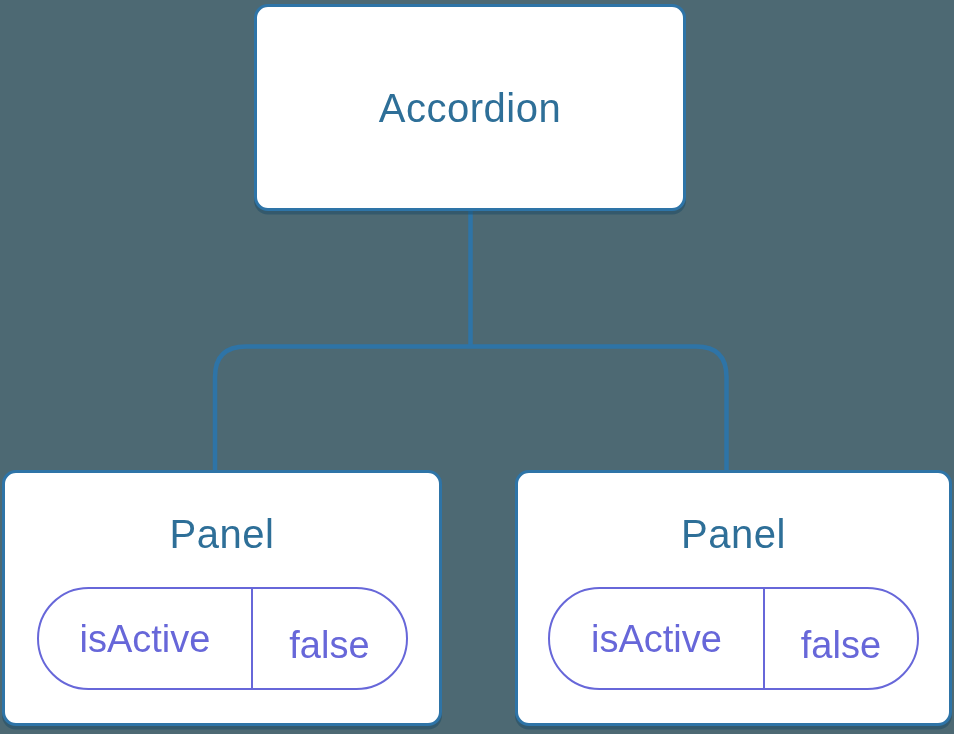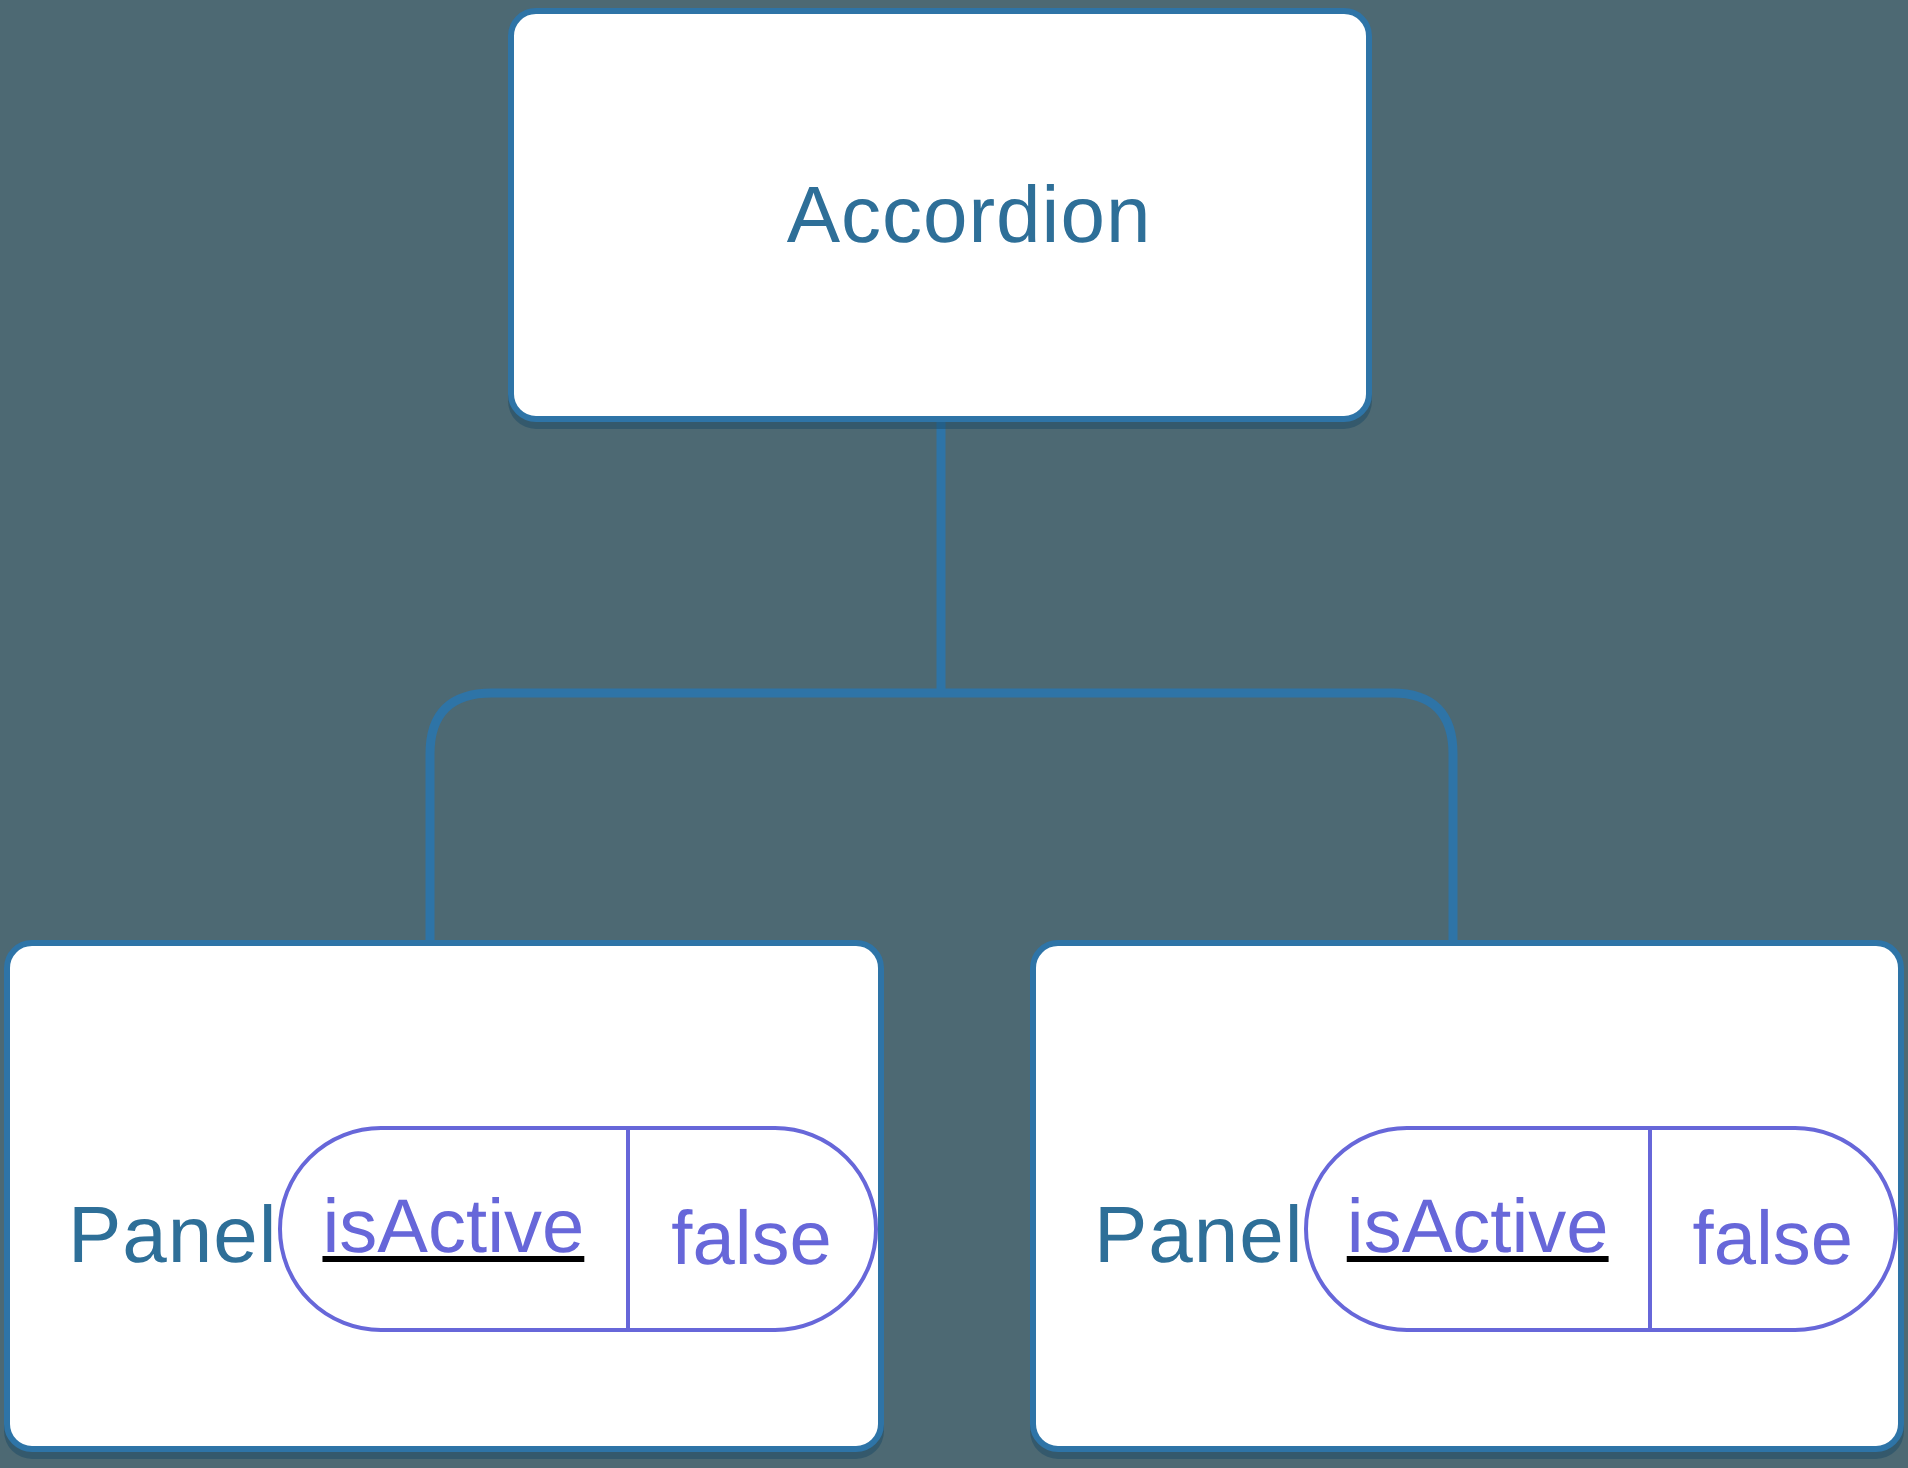--- a/index.html
+++ b/index.html
@@ -16,21 +16,20 @@
     left: 0;
     top: 0;
   }
   .card {
     position: absolute;
     background: #FFFFFF;
     border: 3px solid #2E74A7;
     border-radius: 14px;
     box-sizing: border-box;
     box-shadow: 0 3.5px 0 rgba(23, 70, 100, 0.45);
-    padding-left: 29px;
   }
   .accordion-card {
     left: 254px;
     top: 4px;
     width: 432px;
     height: 207px;
     display: flex;
     align-items: center;
     justify-content: center;
   }
@@ -38,21 +37,21 @@
     font-size: 40px;
     font-weight: 500;
     color: #2E6F98;
     letter-spacing: 0.5px;
     line-height: 1;
   }
   .panel-card {
     top: 470px;
     height: 256px;
     display: flex;
-    flex-direction: row;
+    flex-direction: column;
     align-items: center;
   }
   .panel-left  { left: 2px;   width: 440px; }
   .panel-right { left: 515px; width: 437px; }
   .panel-title {
     margin-top: 40px;
     line-height: 42px;
   }
   .state-pill {
     margin-top: 32px;
@@ -65,21 +64,20 @@
     display: flex;
     align-items: stretch;
     overflow: hidden;
   }
   .state-key {
     flex: 0 0 58%;
     border-right: 2px solid #6767D9;
     display: flex;
     align-items: center;
     justify-content: center;
-    text-decoration: underline;
   }
   .state-value {
     flex: 1 1 auto;
     display: flex;
     align-items: center;
     justify-content: center;
     margin-top: 12px;
   }
   .state-text {
     font-size: 38px;

